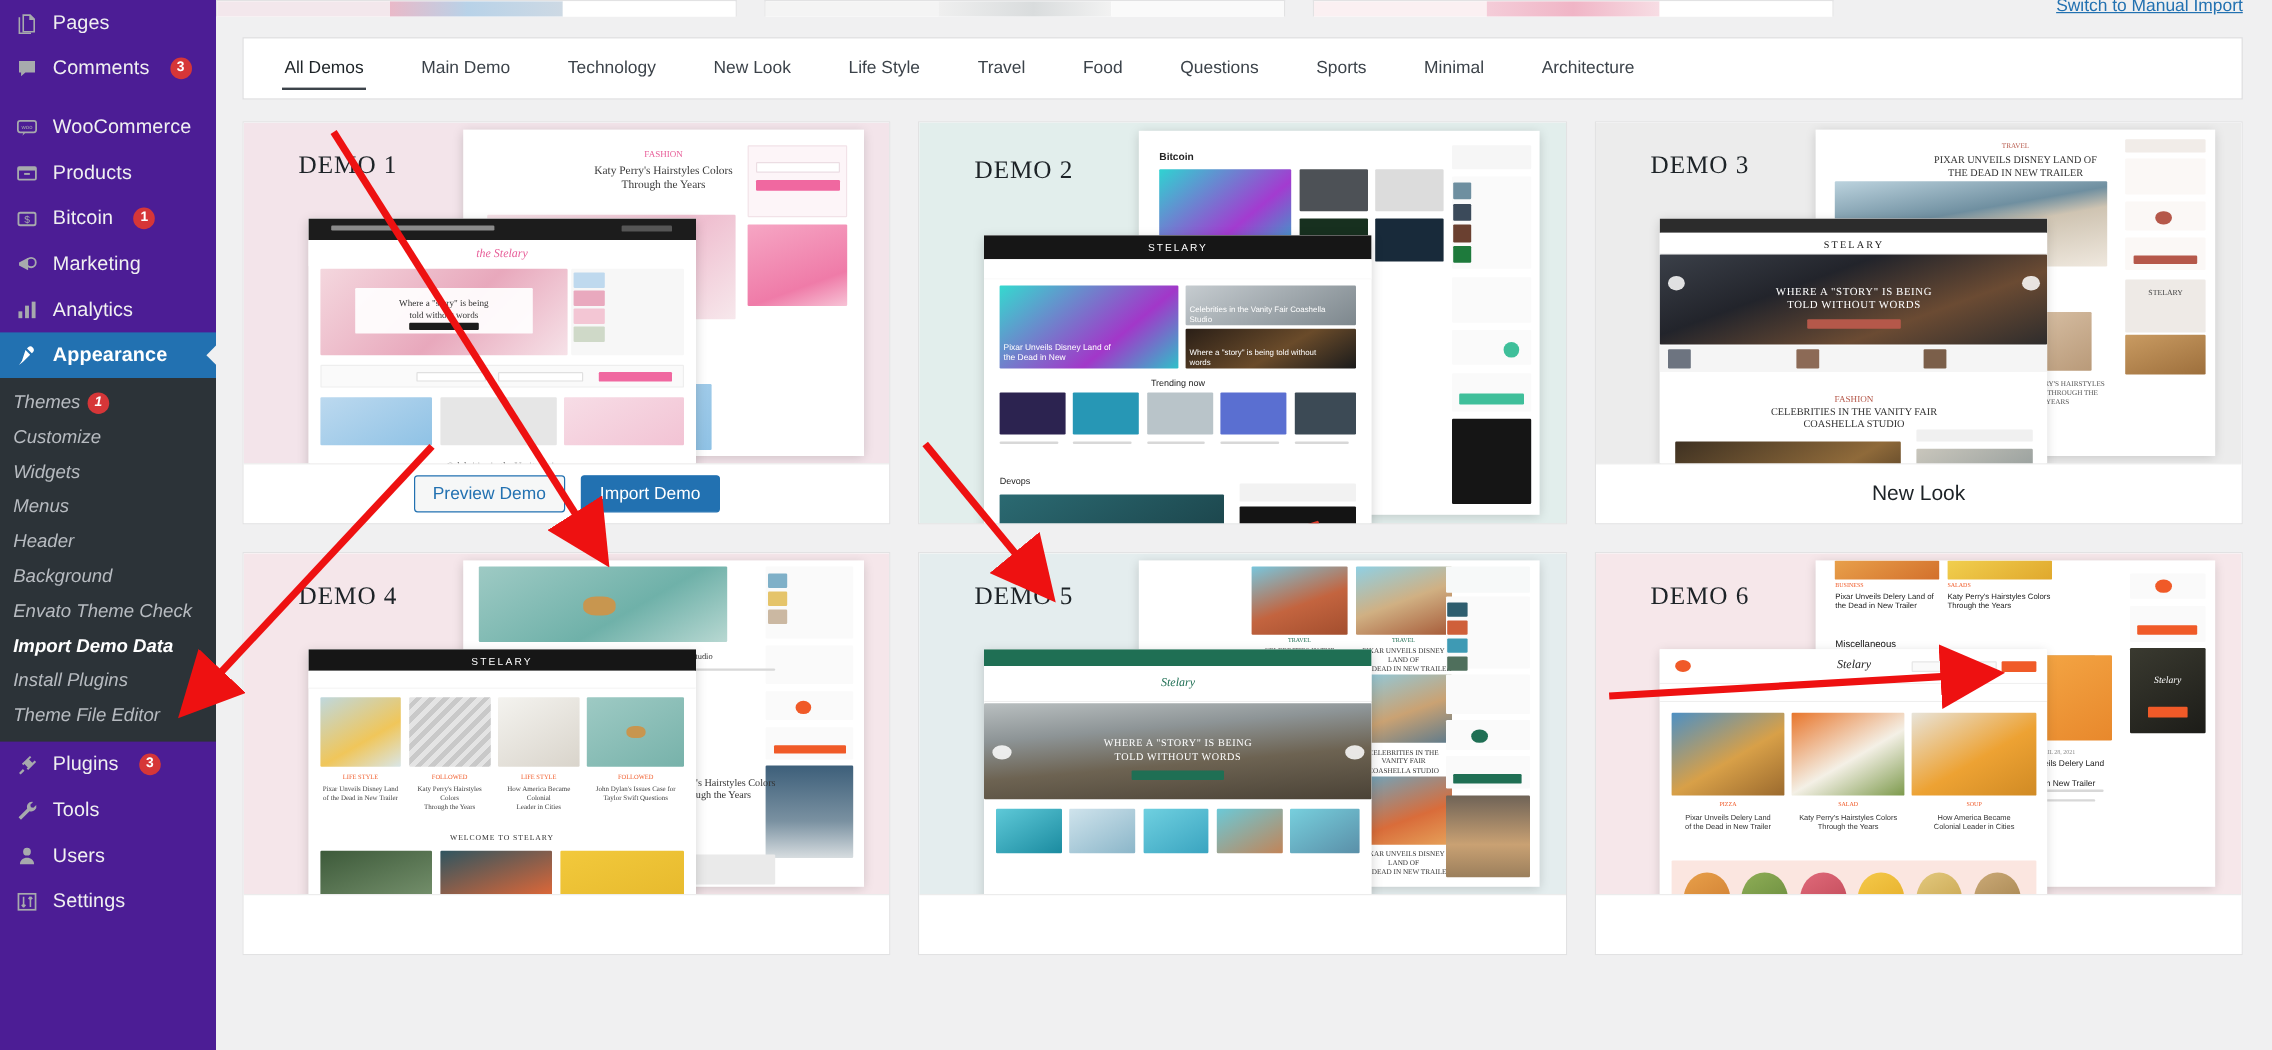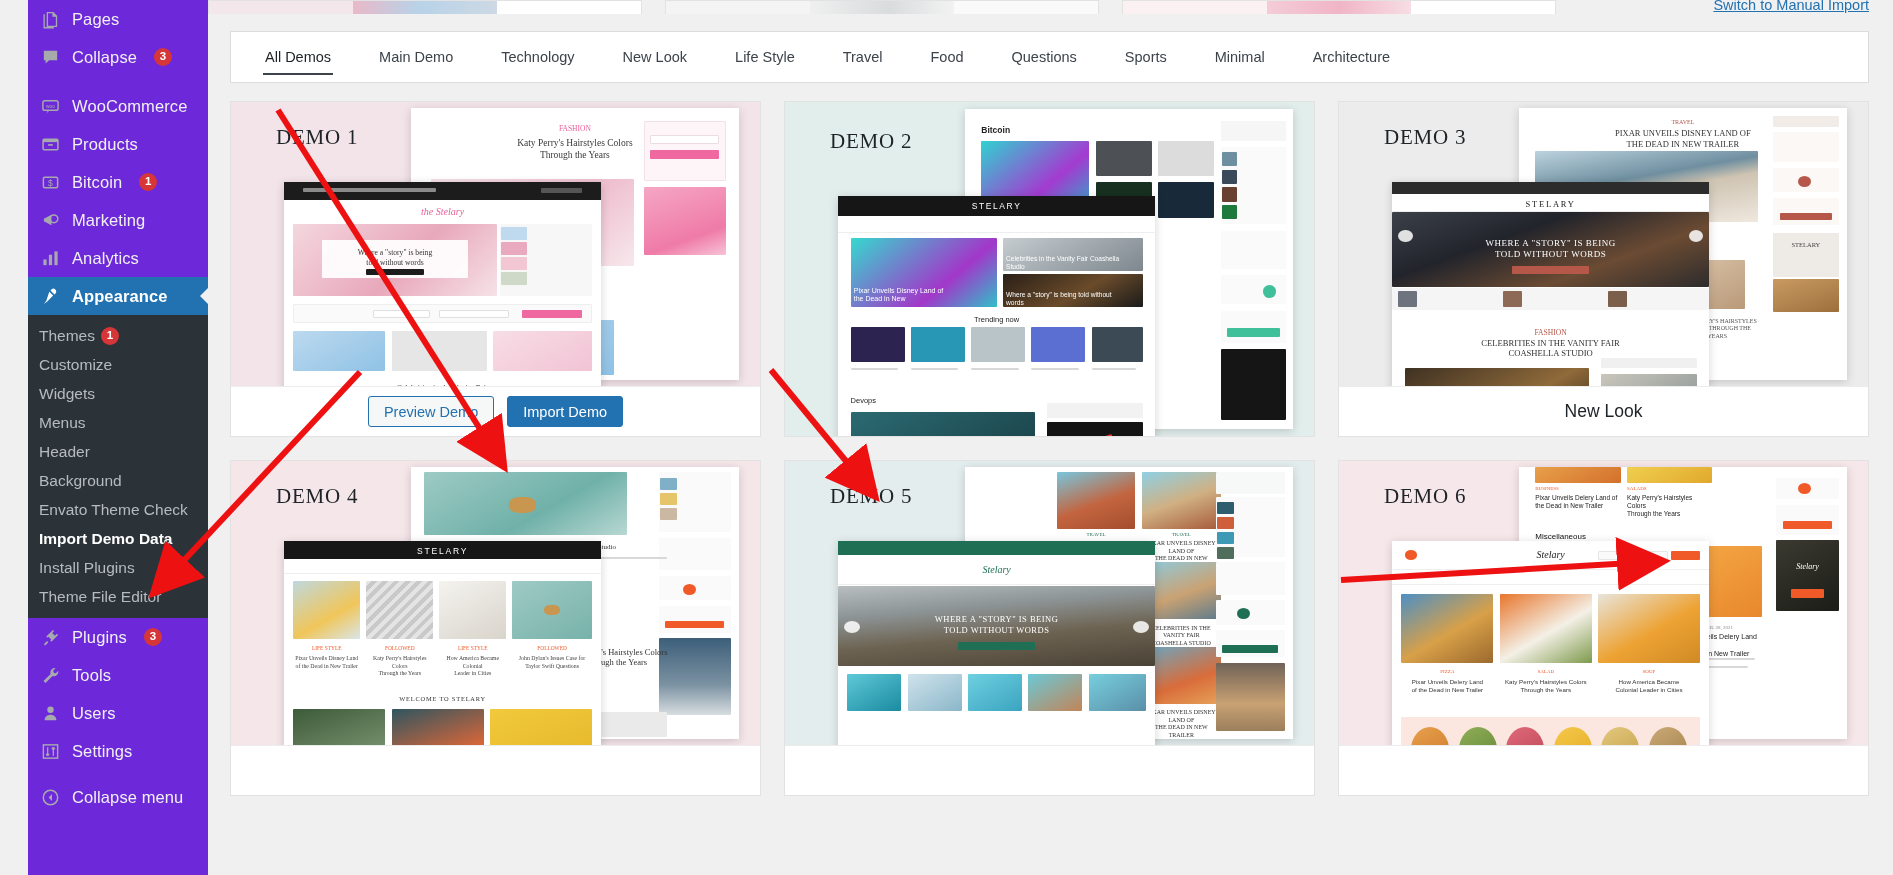--- a/index.html
+++ b/index.html
@@ -7,22 +7,22 @@
     width: 1893px; height: 875px;
     overflow: hidden;
     font-family: "Liberation Sans", sans-serif;
     background: #f0f0f1;
   }
   #root { display: flex; width: 1893px; height: 875px; position: relative; }
 
   
   .sidebar {
     width: 180px; min-width: 180px; height: 875px;
-    background: #6d28d9; color: #c3c4c7;
-    font-size: 16.5px; position: relative; overflow: hidden; margin-left: 28px;
+    background: #4c1d95; color: #c3c4c7;
+    font-size: 16.5px; position: relative; overflow: hidden;
   }
   .menu-item {
     display: flex; align-items: center; gap: 11px;
     height: 38px; padding: 0 0 0 11px;
     color: #f0f0f1; cursor: pointer; position: relative;
   }
   .menu-item .mlabel { white-space: nowrap; letter-spacing: .1px; }
   .menu-item.active {
     background: #2271b1; color: #fff; font-weight: 600;
   }
@@ -45,21 +45,21 @@
     min-width: 18px; height: 18px; padding: 0 5px;
     background: #d63638; color: #fff; border-radius: 9px;
     font-size: 11.5px; font-weight: 700; line-height: 1;
     margin-left: 6px;
   }
 
   .submenu { background: #2c3338; padding: 6px 0 7px; }
   .sub-item {
     display: flex; align-items: flex-start;
     padding: 5.5px 0 5.5px 11px;
-    color: #b7bbc0; font-size: 15.5px; cursor: pointer;
+    color: #b7bbc0; font-size: 15.5px; cursor: pointer; font-style: italic;
   }
   .sub-item.cur { color: #fff; font-weight: 700; }
 
   
   .main {
     flex: 1; height: 875px; position: relative;
     background: #f0f0f1; overflow: hidden;
   }
 
   .topstrip { height: 14px; position: relative; overflow: hidden; }
@@ -185,21 +185,21 @@
       </span>
       <span class="mlabel">Pages</span>
     </div>
 
     <div class="menu-item">
       <span class="icn">
         <svg viewBox="0 0 20 20" fill="currentColor">
             <path d="M3 3h14v10H8.6L4.8 16.4V13H3V3z"></path>
           </svg>
       </span>
-      <span class="mlabel">Collapse</span>
+      <span class="mlabel">Comments</span>
       <span class="badge">3</span>
     </div>
 
     <div class="menu-sep"></div>
 
     <div class="menu-item">
       <span class="icn">
         <svg viewBox="0 0 20 20">
             <rect x="2" y="4" width="16" height="10" rx="2" fill="none" stroke="currentColor" stroke-width="1.5"></rect>
             <path d="M7 14l-1 3 3-3" fill="currentColor"></path>
@@ -327,29 +327,20 @@
     <div class="menu-item">
       <span class="icn">
         <svg viewBox="0 0 20 20">
             <rect x="2.5" y="3" width="15" height="14" fill="none" stroke="currentColor" stroke-width="1.5"></rect>
             <path d="M7 5.5v9M7 14.5l-1.6-2M7 14.5l1.6-2M13 14.5v-9M13 5.5l-1.6 2M13 5.5l1.6 2" stroke="currentColor" stroke-width="1.4" fill="none"></path>
           </svg>
       </span>
       <span class="mlabel">Settings</span>
     </div>
 
-    <div class="menu-item" style="margin-top:8px">
-      <span class="icn">
-        <svg viewBox="0 0 20 20">
-            <circle cx="10" cy="10" r="7.6" fill="none" stroke="currentColor" stroke-width="1.6"></circle>
-            <path d="M11.6 6.4L8 10l3.6 3.6z" fill="currentColor"></path>
-          </svg>
-      </span>
-      <span class="mlabel">Collapse menu</span>
-    </div>
   </nav>
 
   <div class="main">
 
     <div class="topstrip">
       <div class="tcard" style="left:0; width:434px;">
         <div class="tc-inner">
           <div class="tc-seg" style="background:#f3e7ec"></div>
           <div class="tc-seg" style="background:linear-gradient(90deg,#e9b9c8,#b8d2e8 45%,#cdd9e4)"></div>
           <div class="tc-seg" style="background:#ffffff"></div>

